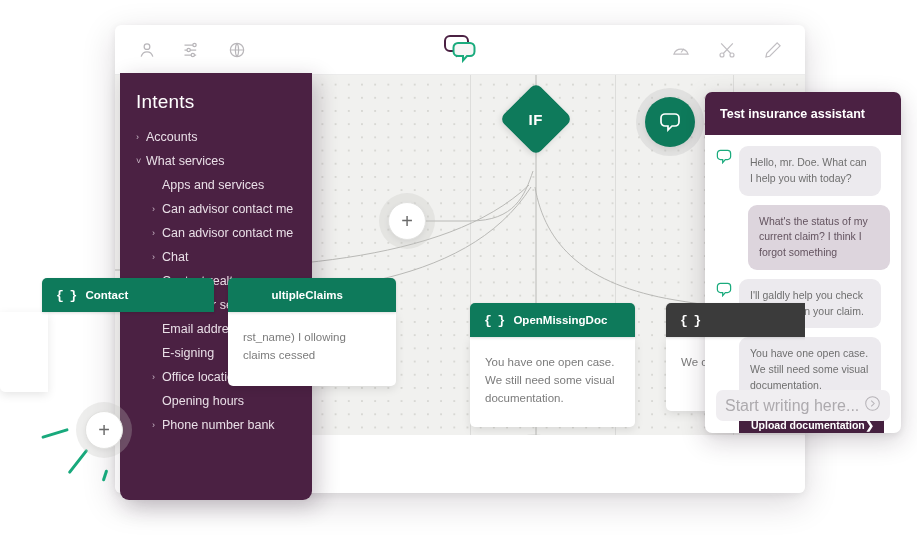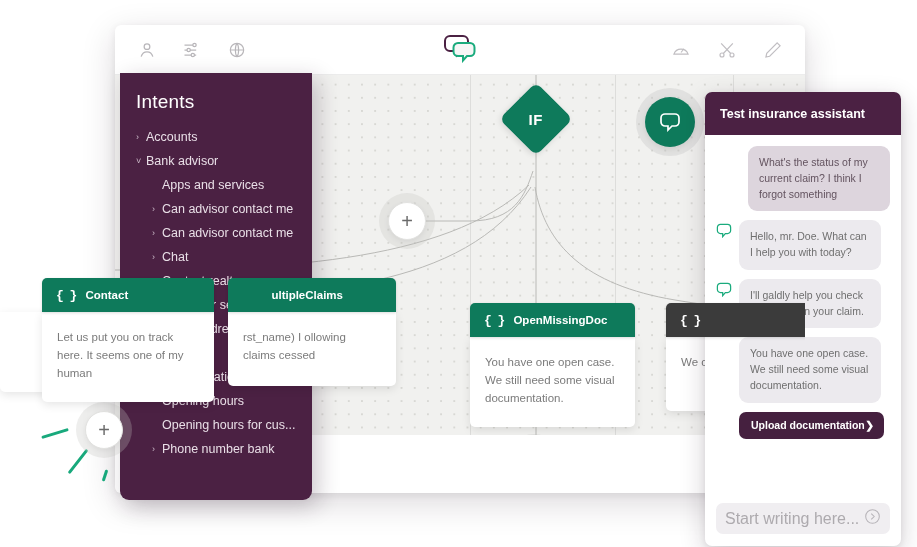--- a/index.html
+++ b/index.html
@@ -119,21 +119,21 @@
     padding-left:16px; white-space:nowrap;
   }
   .intent-item .car{ width:10px; font-size:9px; color:#cdbcca; flex:0 0 10px; }
   .intent-item.lvl1 { padding-left:16px; }
   .intent-item.lvl2 { padding-left:32px; }
   .intent-item .car.down{ transform:rotate(0deg); }
 
   
   .chat{
     position:absolute; left:705px; top:92px;
-    width:196px; height:454px;
+    width:196px; height:341px;
     background:#ffffff; border-radius:7px;
     box-shadow:0 8px 26px rgba(40,20,40,.20), 0 2px 7px rgba(0,0,0,.08);
     overflow:hidden;
   }
   .chat-head{
     height:43px; background:#4b2143; color:#fff;
     display:flex; align-items:center; padding-left:15px;
     font-size:12.5px; font-weight:bold;
   }
   .chat-body{ padding:11px 11px 0 11px; }
@@ -276,21 +276,20 @@
       </div>
 
     </div>
   </div>
 
   <div class="card" style="left:42px; top:278px; width:172px; z-index:4;">
     <div class="card-head green">
       <span class="braces">{ }</span>
       <span>Contact</span>
     </div>
-    <div class="card-body">Let us put you on track here. It seems one of my human</div>
   </div>
 
   <div style="position:absolute; left:0; top:312px; width:48px; height:80px; background:#fff;
               box-shadow:0 3px 10px rgba(0,0,0,.10); border-radius:0 0 0 5px; z-index:3;"></div>
 
   <div class="card" style="left:228px; top:278px; width:168px; z-index:4;">
     <div class="card-head green">
       <span class="braces" style="visibility:hidden">{ }</span>
       <span>ultipleClaims</span>
     </div>
@@ -308,21 +307,21 @@
 
   <div class="intents">
     <h2>Intents</h2>
     <div>
       <div class="intent-item lvl1">
         <span class="car">›</span>
         <span>Accounts</span>
       </div>
       <div class="intent-item lvl1">
         <span class="car down">˅</span>
-        <span>Bank advisor</span>
+        <span>What services</span>
       </div>
       <div class="intent-item lvl2">
         <span class="car"></span>
         <span>Apps and services</span>
       </div>
       <div class="intent-item lvl2">
         <span class="car">›</span>
         <span>Can advisor contact me</span>
       </div>
       <div class="intent-item lvl2">
@@ -349,49 +348,45 @@
         <span class="car"></span>
         <span>E-signing</span>
       </div>
       <div class="intent-item lvl2">
         <span class="car">›</span>
         <span>Office location</span>
       </div>
       <div class="intent-item lvl2">
         <span class="car"></span>
         <span>Opening hours</span>
-      </div>
-      <div class="intent-item lvl2">
-        <span class="car"></span>
-        <span>Opening hours for cus...</span>
       </div>
       <div class="intent-item lvl2">
         <span class="car">›</span>
         <span>Phone number bank</span>
       </div>
     </div>
   </div>
 
   <div class="chat">
     <div class="chat-head">
       <span>Test insurance assistant</span>
     </div>
     <div class="chat-body">
-
-      <div class="msg-row out">
-        <div class="bubble user">What's the status of my current claim? I think I forgot something</div>
-      </div>
 
       <div class="msg-row">
         <span class="bot-ico">
           <svg width="16" height="15" viewBox="0 0 18 17" fill="none">
             <path d="M5 1.5h8a3.5 3.5 0 0 1 3.5 3.5v3.5A3.5 3.5 0 0 1 13 12h-2.5l-3 3.5V12H5a3.5 3.5 0 0 1-3.5-3.5V5A3.5 3.5 0 0 1 5 1.5z" stroke="#1aab7d" stroke-width="1.4"></path>
           </svg>
         </span>
         <div class="bubble bot">Hello, mr. Doe. What can I help you with today?</div>
+      </div>
+
+      <div class="msg-row out">
+        <div class="bubble user">What's the status of my current claim? I think I forgot something</div>
       </div>
 
       <div class="msg-row">
         <span class="bot-ico">
           <svg width="16" height="15" viewBox="0 0 18 17" fill="none">
             <path d="M5 1.5h8a3.5 3.5 0 0 1 3.5 3.5v3.5A3.5 3.5 0 0 1 13 12h-2.5l-3 3.5V12H5a3.5 3.5 0 0 1-3.5-3.5V5A3.5 3.5 0 0 1 5 1.5z" stroke="#1aab7d" stroke-width="1.4"></path>
           </svg>
         </span>
         <div class="bubble bot">I'll galdly help you check the status on your claim.</div>
       </div>

